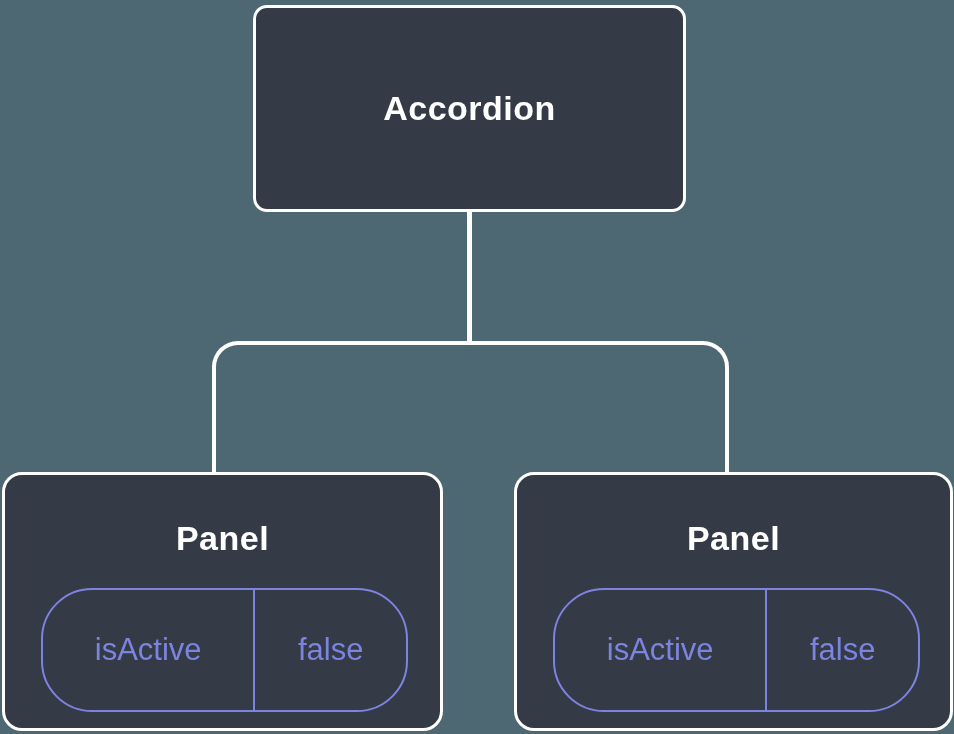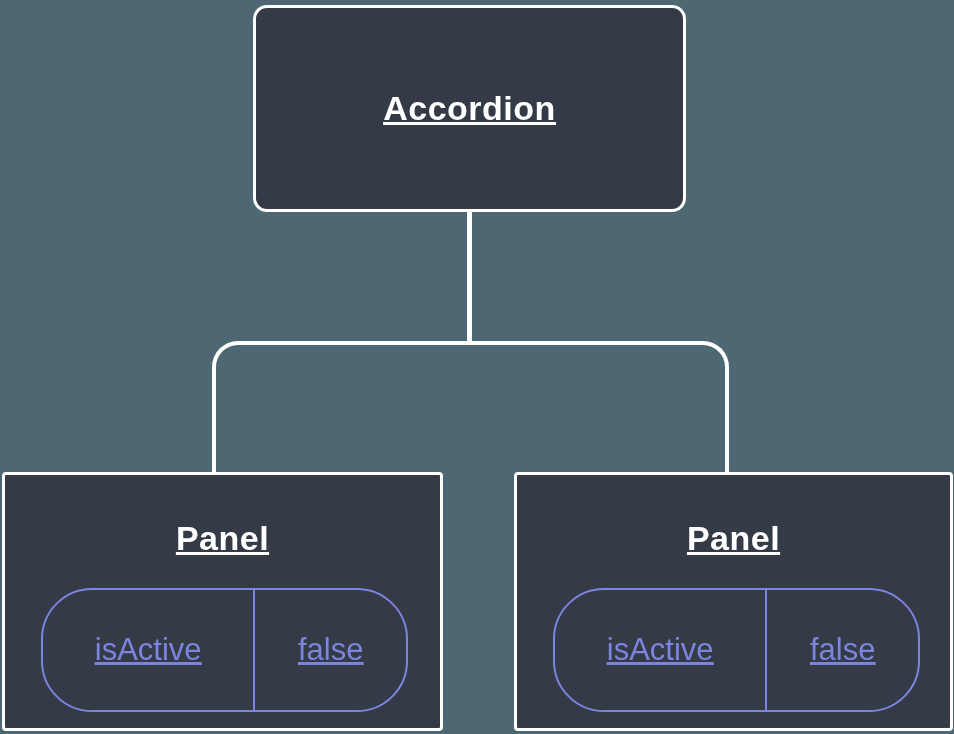--- a/index.html
+++ b/index.html
@@ -2,21 +2,21 @@
 <html style="--background: #4d6872; --node-fill: #343a46; --node-border: #ffffff; --line: #ffffff; --accent: #7c84e0;"><head>
 <meta charset="utf-8">
 <style>
   :root {
     --background: #4d6872;
     --node-fill: #343a46;
     --node-border: #ffffff;
     --line: #ffffff;
     --accent: #7c84e0;
   }
-  * { box-sizing: border-box; margin: 0; padding: 0; text-decoration: underline; }
+  * { box-sizing: border-box; margin: 0; padding: 0; }
   html, body {
     width: 954px; height: 734px;
     font-family: "Liberation Sans", "DejaVu Sans", sans-serif;
     overflow: hidden;
   }
   .stage {
     position: relative;
     width: 954px; height: 734px;
     background: var(--background);
   }
@@ -48,21 +48,21 @@
     border-radius: 14px;
     display: flex; align-items: center; justify-content: center;
   }
   .node-label {
     font-size: 34px;
     font-weight: 600;
     letter-spacing: 0.5px;
     color: #ffffff;
   }
   .node.panel {
-    border-radius: 4px;
+    border-radius: 20px;
     top: 472px;
     height: 259px;
   }
   .node.panel.first  { left: 2px;   width: 441px; }
   .node.panel.second { left: 514px; width: 439px; }
   .panel-title {
     position: absolute;
     top: 44px; left: 0; right: 0;
     text-align: center;
     font-size: 34px;

